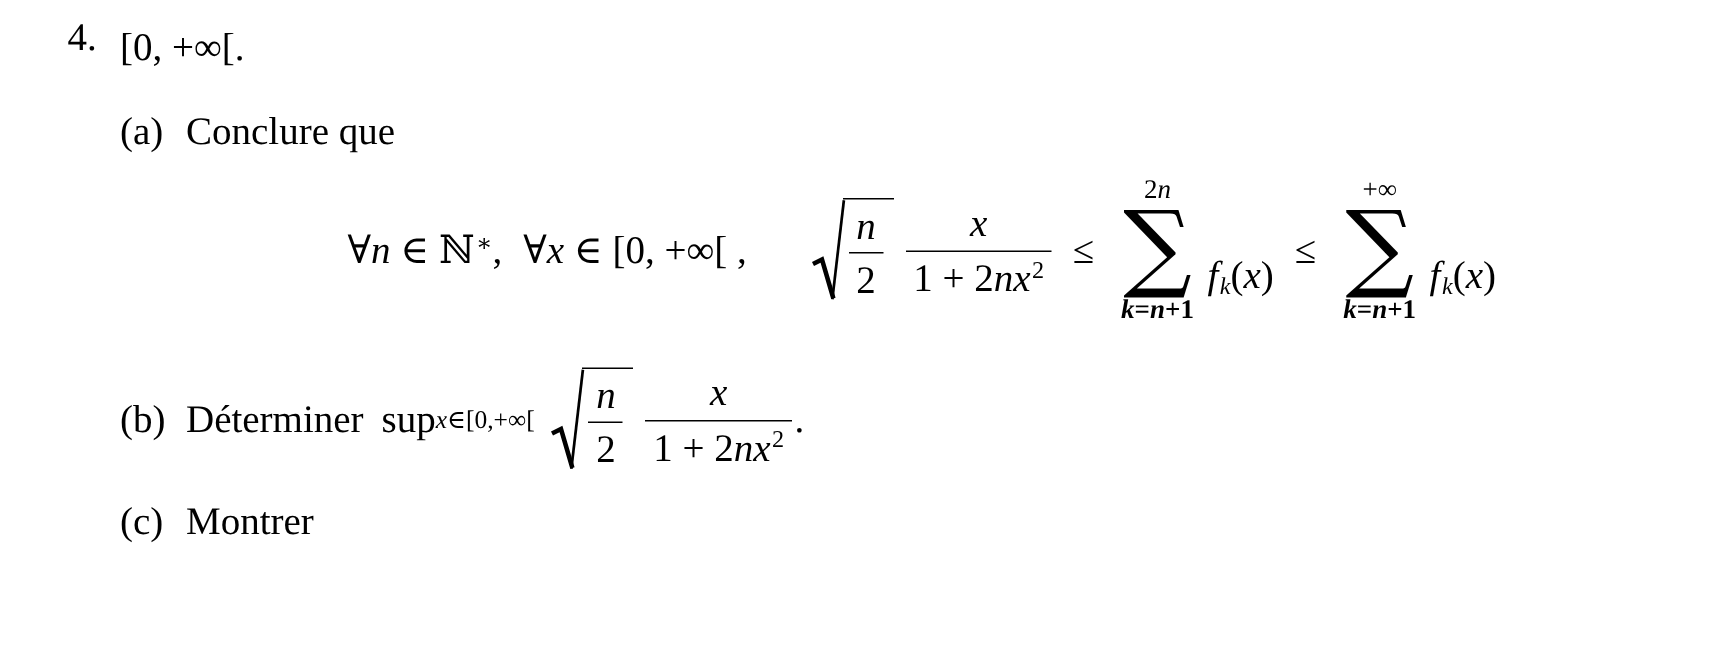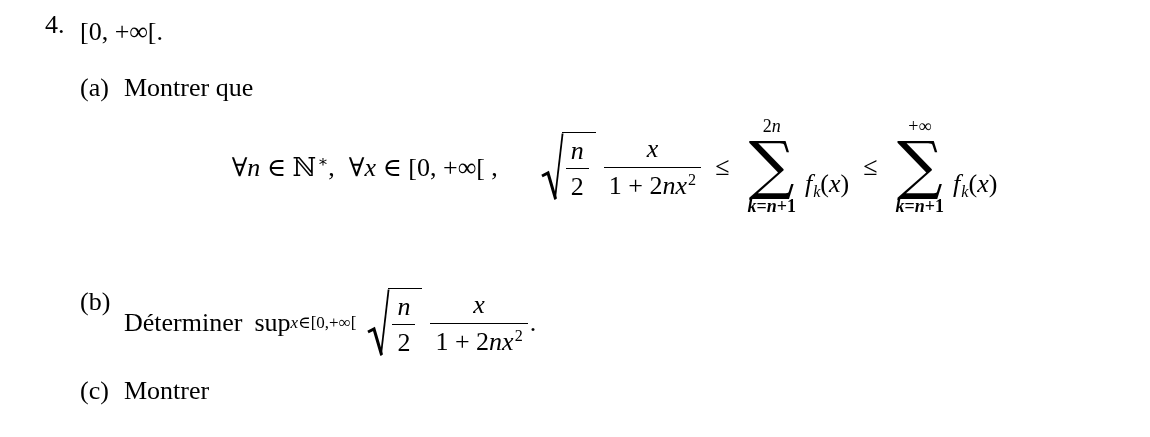--- a/index.html
+++ b/index.html
@@ -21,21 +21,21 @@
   
   .sub{display:flex;align-items:flex-start;}
   .sub-label{width:44px;flex:none;}
   .sub-a{margin-top:26px;}
   .sub-b{margin-top:24px;}
   .sub-b .sub-label{align-self:center;}
   .sub-c{margin-top:16px;}
 
   
   .formula-row{display:flex;align-items:center;justify-content:center;margin-top:12px;min-height:104px;}
-  .b-body{display:flex;align-items:center;min-height:74px;flex:1;margin-top:43px;}
+  .b-body{display:flex;align-items:center;min-height:74px;flex:1;}
 
   .mi{font-style:italic;}
   .msub{font-size:0.62em;font-style:italic;vertical-align:-0.25em;margin-left:1px;}
   .msup{font-size:0.62em;vertical-align:0.5em;margin-left:1px;}
   .q-gap{margin-right:14px;}
   .quant{margin-right:40px;white-space:pre;}
   .rel{margin:0 14px;}
 
   
   .frac{display:inline-flex;flex-direction:column;align-items:center;}
@@ -68,21 +68,21 @@
 <div class="page">
 
   <div class="item">
     <div class="item-num">4.</div>
     <div class="item-body">
       <div class="l2">[0, +∞[.</div>
 
       <div class="sub sub-a">
         <div class="sub-label">(a)</div>
         <div class="sub-body" style="flex:1;">
-          <div>Montrer que</div>
+          <div>Conclure que</div>
 
           <div class="formula-row">
             <span class="quant"><span>∀</span><span class="mi">n</span><span> ∈ ℕ</span><span class="msup">∗</span><span class="q-gap">,</span><span>∀</span><span class="mi">x</span><span> ∈ [0, +∞[ ,</span></span>
 
             <span class="sqrt">
               <svg width="24" height="70" viewBox="0 0 24 70">
                 <path d="M2 44 L8 41 L15.6 67" fill="none" stroke="#000" stroke-width="3"></path>
                 <path d="M14.9 67.5 L22.6 1.5" fill="none" stroke="#000" stroke-width="1.8"></path>
               </svg>
               <span class="radicand">

